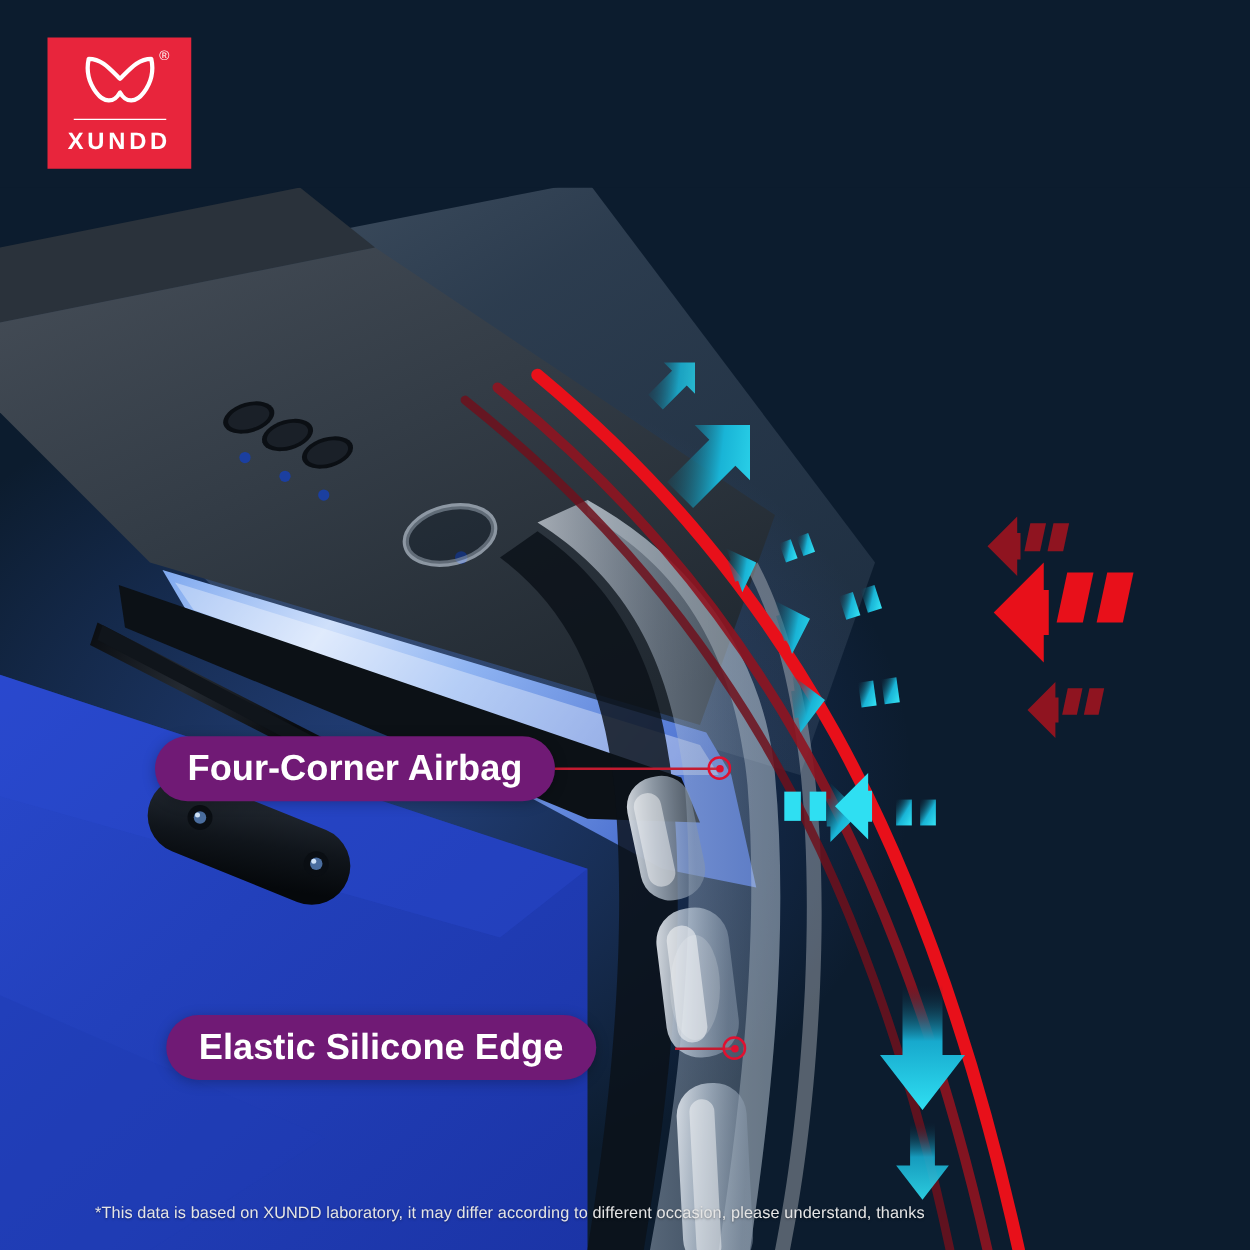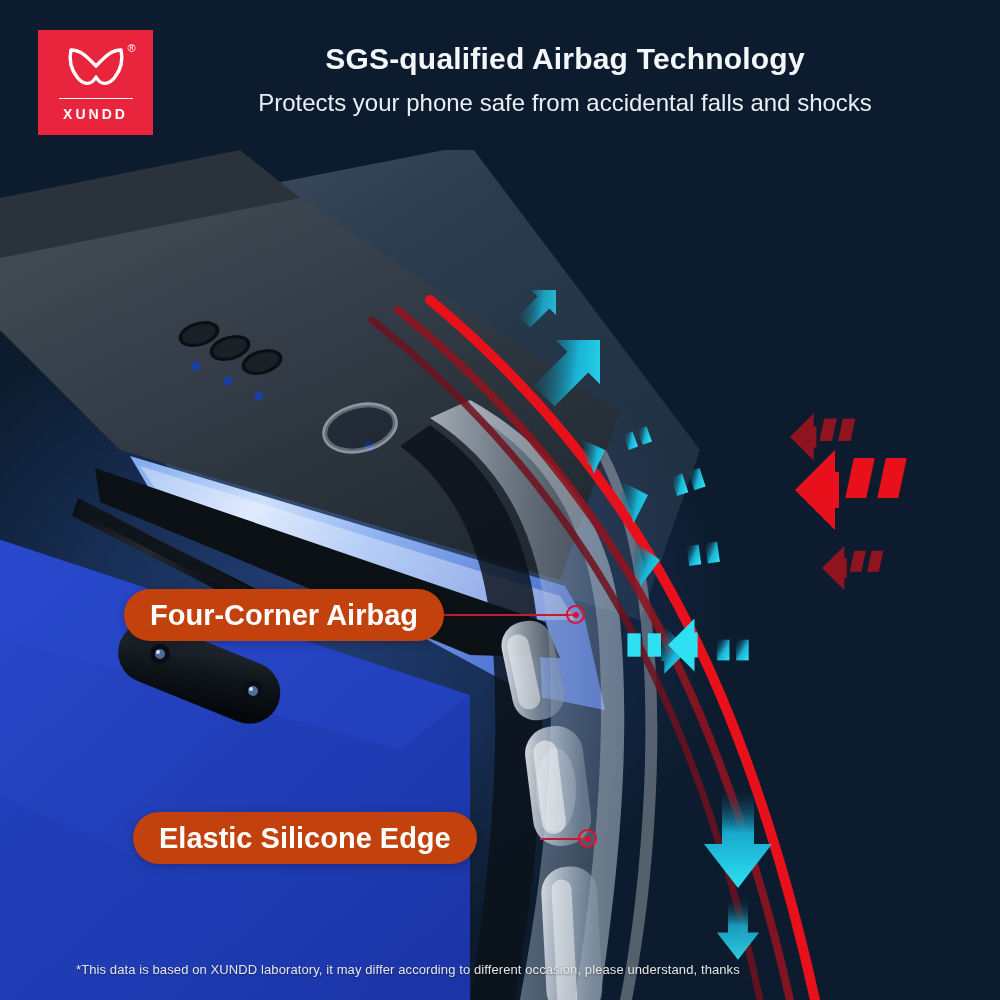--- a/index.html
+++ b/index.html
@@ -18,42 +18,42 @@
     background:#e8253c; display:flex; flex-direction:column;
     align-items:center; justify-content:center;
   }
   .logo-mark{ position:relative; width:62px; height:42px; margin-top:4px; }
   .logo-reg{
     position:absolute; right:-9px; top:-4px; color:#fff;
     font-size:11px; line-height:1;
   }
   .logo-rule{ width:74px; height:1.5px; background:#fff; margin:9px 0 7px; }
   .logo-word{
-    color:#fff; font-size:14px; font-weight:700; letter-spacing:3px;
+    color:#fff; font-size:19px; font-weight:700; letter-spacing:3px;
   }
   .headline{
     position:absolute; left:160px; top:42px; width:810px; text-align:center;
   }
   .headline h1{
     color:#f4f7fa; font-size:30px; font-weight:700; letter-spacing:.2px;
     line-height:1.15; white-space:nowrap;
   }
   .headline h2{
     color:#e9eef4; font-size:24px; font-weight:400; margin-top:12px;
     line-height:1.15; white-space:nowrap;
   }
 
   
   .photo{ position:absolute; left:0; top:150px; width:1000px; height:850px; overflow:hidden; }
   .photo svg{ display:block; }
 
   
   .callout{
     position:absolute; display:flex; align-items:center; height:52px;
-    background:#c2410c; border-radius:26px; padding:0 26px;
+    background:#701a75; border-radius:26px; padding:0 26px;
     color:#fff; font-size:29px; font-weight:600; white-space:nowrap;
     box-shadow:0 2px 10px rgba(0,0,0,.25);
   }
   #callout-airbag{ left:124px; top:589px; }
   #callout-edge{   left:133px; top:812px; }
 
   .leader{ position:absolute; height:2px; background:#c31b30; }
   #leader-airbag{ left:444px; top:614px; width:130px; }
   #leader-edge{   left:540px; top:838px; width:48px; }
 
@@ -314,24 +314,20 @@
       <svg width="62" height="42" viewBox="0 0 62 42" xmlns="http://www.w3.org/2000/svg">
         <path d="M6,3 C16,3 22,10 31,19 C40,10 46,3 56,3 C58,12 56,22 50,30
                  C44,38 36,39 31,30 C26,39 18,38 12,30 C6,22 4,12 6,3 Z" fill="none" stroke="#ffffff" stroke-width="3.4" stroke-linejoin="round"></path>
       </svg>
       <span class="logo-reg">®</span>
     </div>
     <div class="logo-rule"></div>
     <div class="logo-word">XUNDD</div>
   </div>
 
-  <div class="headline">
-    <h1>SGS-qualified Airbag Technology</h1>
-    <h2>Protects your phone safe from accidental falls and shocks</h2>
-  </div>
 
   <div class="leader" id="leader-airbag"></div>
   <div class="marker" id="marker-airbag"></div>
   <div class="callout" id="callout-airbag">
     <span>Four-Corner Airbag</span>
   </div>
 
   <div class="leader" id="leader-edge"></div>
   <div class="marker" id="marker-edge"></div>
   <div class="callout" id="callout-edge">

